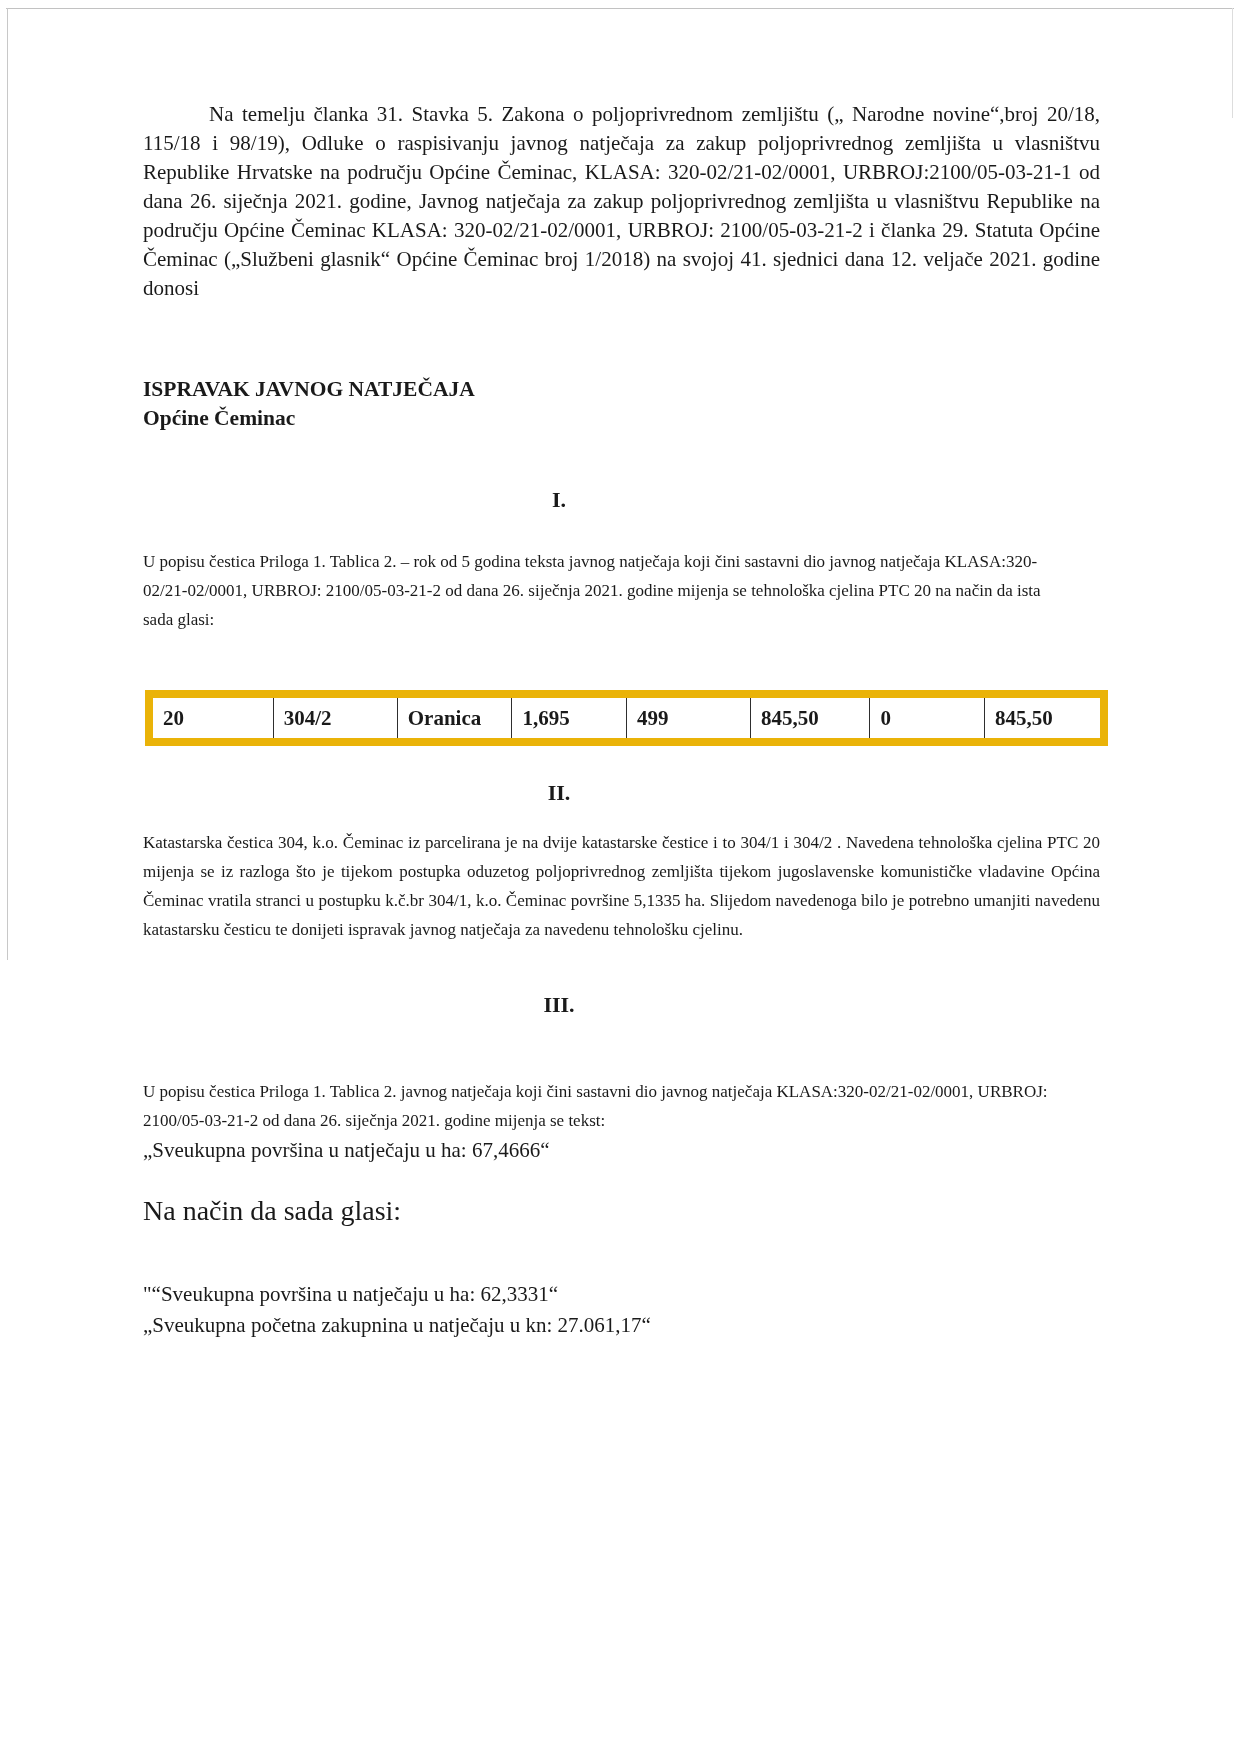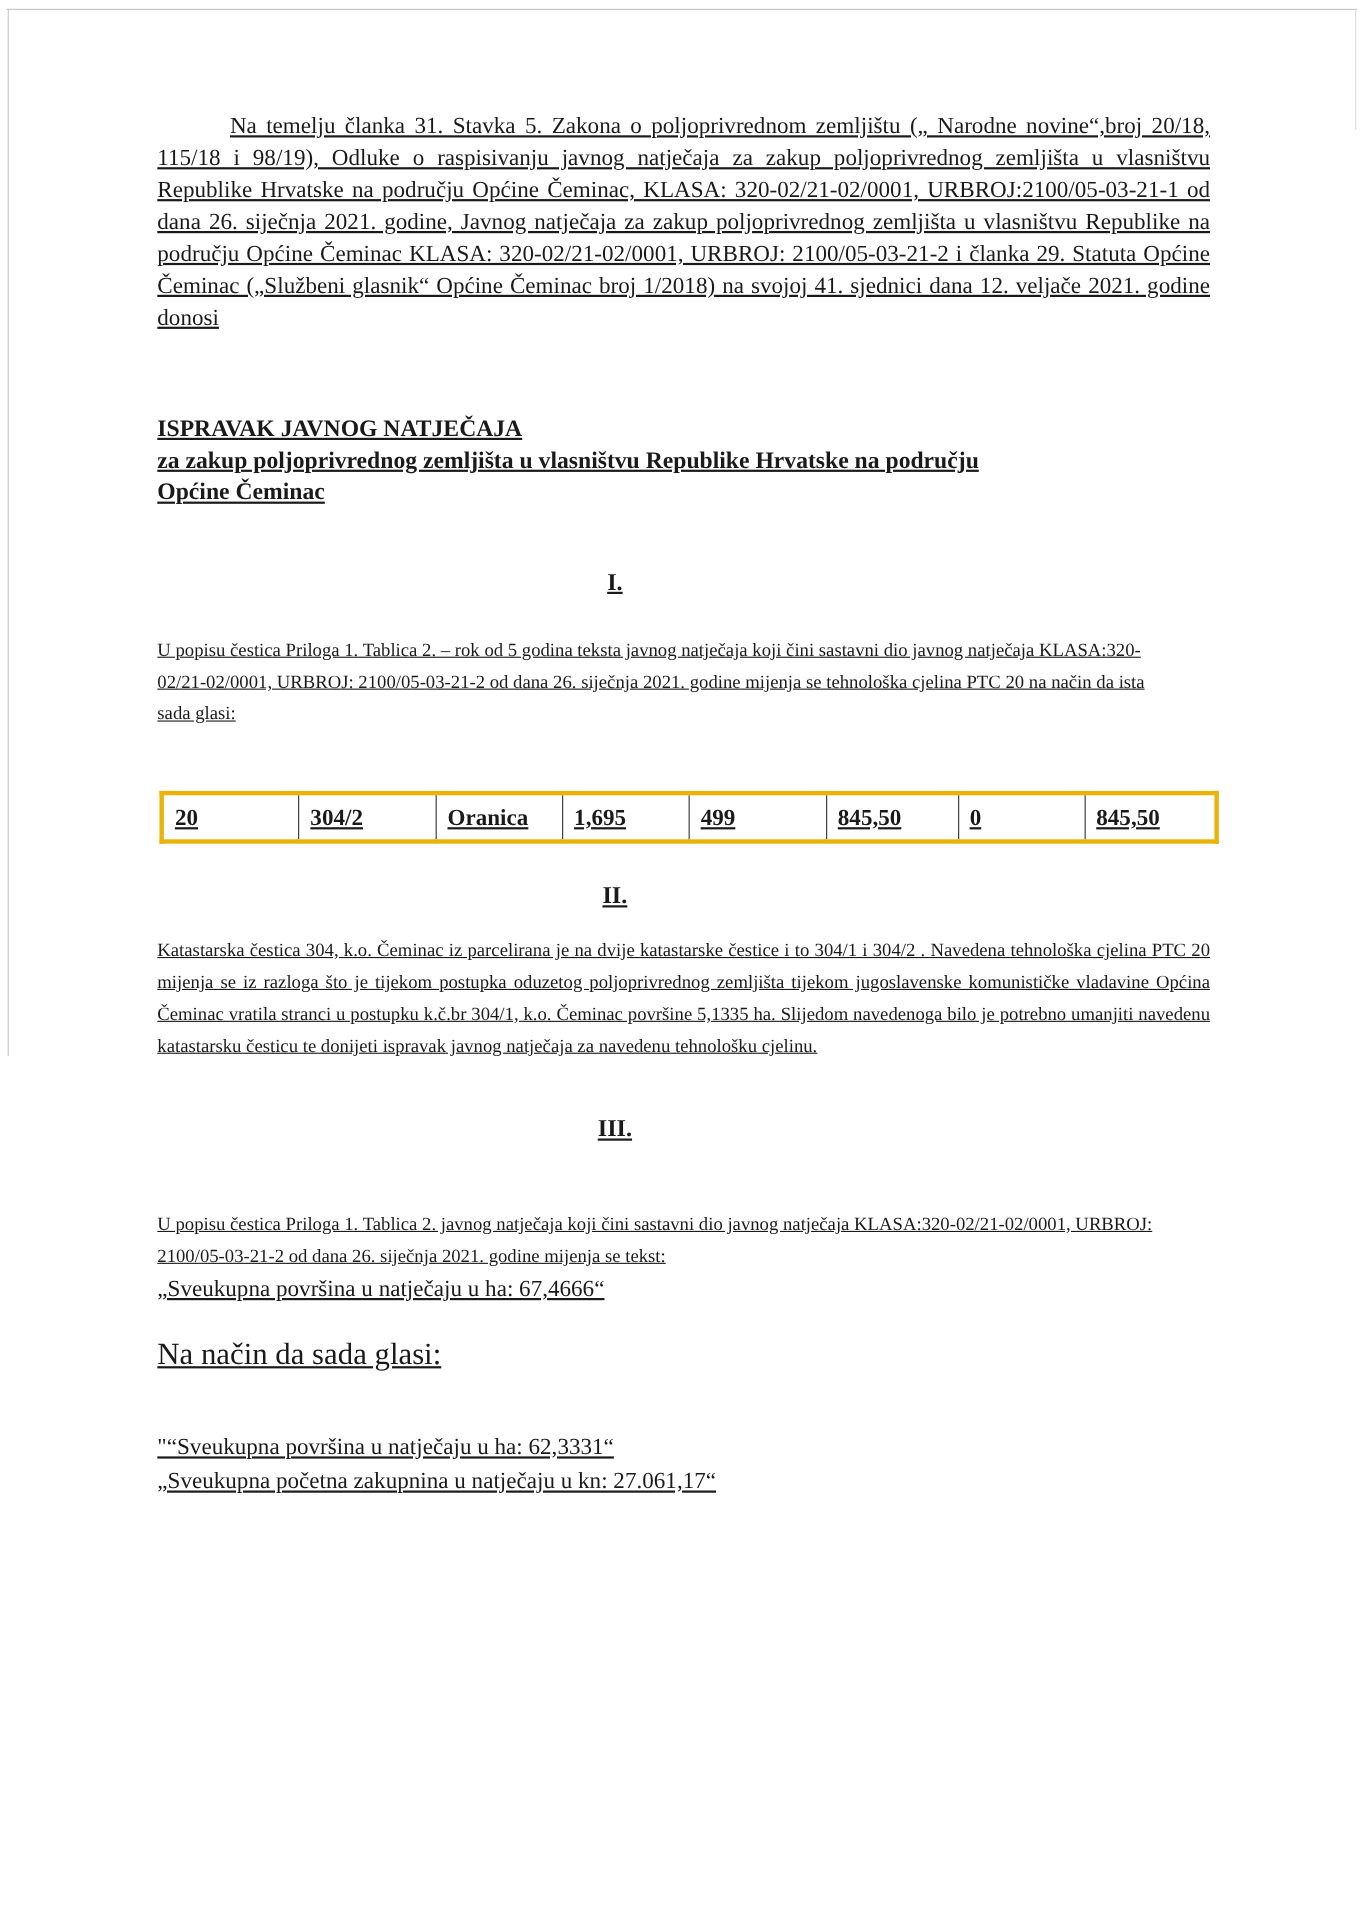--- a/index.html
+++ b/index.html
@@ -13,21 +13,20 @@
     position: relative;
     font-family: "Liberation Serif", "DejaVu Serif", serif;
     color: #1a1a1a;
     overflow: hidden;
   }
   .page {
     position: relative;
     width: 1240px;
     height: 1753px;
     background: #ffffff;
-    text-decoration: underline;
   }
   
   .scan-line-top {
     position: absolute;
     left: 6px; top: 8px;
     width: 1228px; height: 1px;
     background: #c2c2c2;
   }
   .scan-line-left {
     position: absolute;
@@ -88,21 +87,21 @@
   .par-3 {
     margin-top: 59px;
     max-width: 935px;
     text-align: left;
   }
   table.parcel {
     margin-top: 56px;
     margin-left: 2px;
     width: 963px;
     border-collapse: collapse;
-    border: 4px solid #eab308;
+    border: 8px solid #eab308;
     table-layout: fixed;
   }
   table.parcel td {
     border: 1px solid #2e2e2e;
     font-weight: bold;
     font-size: 21px;
     height: 40px;
     padding: 0 0 0 10px;
     vertical-align: middle;
   }
@@ -129,21 +128,20 @@
   <div class="scan-line-top"></div>
   <div class="scan-line-left"></div>
   <div class="scan-line-right"></div>
 
   <div class="content">
 
     <p class="intro">Na temelju članka 31. Stavka 5. Zakona o poljoprivrednom zemljištu („ Narodne novine“,broj 20/18, 115/18 i 98/19), Odluke o raspisivanju javnog natječaja za zakup poljoprivrednog zemljišta u vlasništvu Republike Hrvatske na području Općine Čeminac, KLASA: 320-02/21-02/0001, URBROJ:2100/05-03-21-1 od dana 26. siječnja 2021. godine, Javnog natječaja za zakup poljoprivrednog zemljišta u vlasništvu Republike na području Općine Čeminac KLASA: 320-02/21-02/0001, URBROJ: 2100/05-03-21-2 i članka 29. Statuta Općine Čeminac („Službeni glasnik“ Općine Čeminac broj 1/2018) na svojoj 41. sjednici dana 12. veljače 2021. godine donosi</p>
 
     <div class="title-block">
       <div>ISPRAVAK JAVNOG NATJEČAJA</div>
-      <div>za zakup poljoprivrednog zemljišta u vlasništvu Republike Hrvatske na području</div>
       <div>Općine Čeminac</div>
     </div>
 
     <div class="sec-heading h1">I.</div>
 
     <p class="body-par par-1">U popisu čestica Priloga 1. Tablica 2. – rok od 5 godina teksta javnog natječaja koji čini sastavni dio javnog natječaja KLASA:320-02/21-02/0001, URBROJ: 2100/05-03-21-2 od dana 26. siječnja 2021. godine mijenja se tehnološka cjelina PTC 20 na način da ista sada glasi:</p>
 
     <table class="parcel">
       <colgroup>
         <col style="width:13%">

